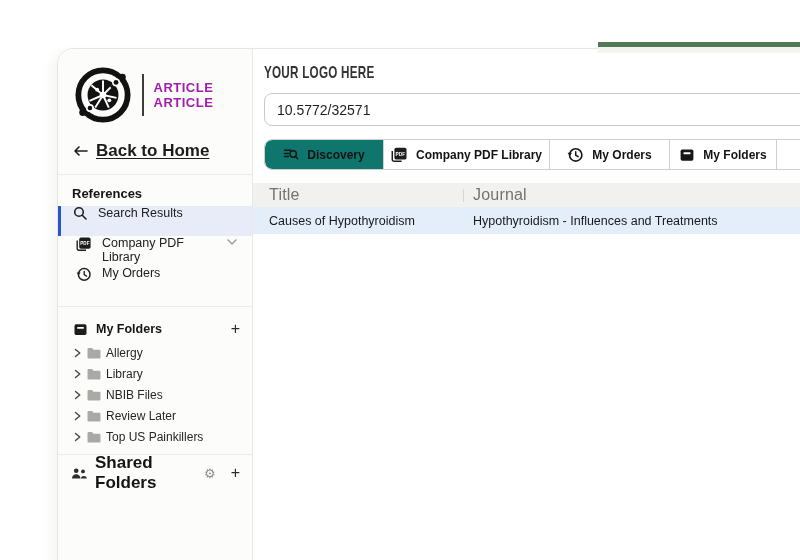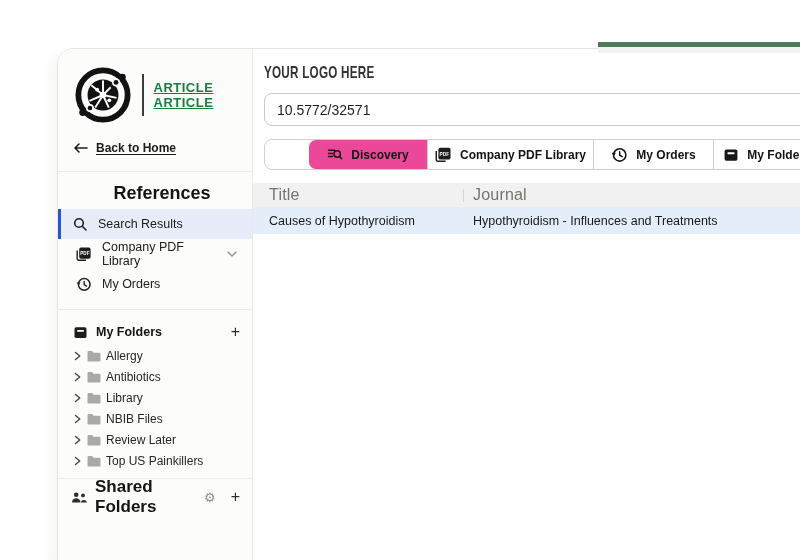--- a/index.html
+++ b/index.html
@@ -13,26 +13,26 @@
 
   
   .window{position:absolute;left:57px;top:48px;width:746px;height:514px;background:#fff;
           border:1px solid #e5e5e1;border-radius:16px 0 0 0;
           box-shadow:-5px 5px 12px rgba(50,50,45,.05);display:flex;overflow:hidden;z-index:2;}
 
   
   .sidebar{width:194px;flex:none;background:#fcfcfa;border-right:1px solid #e9e9e5;overflow:hidden;}
   .brand{display:flex;align-items:center;padding:17px 10px 0 16px;gap:10px;}
   .brand-divider{width:1.5px;height:42px;background:#3c3c3c;flex:none;}
-  .brand-text{font-size:13px;font-weight:800;letter-spacing:.5px;line-height:15px;color:#15803d;text-decoration:underline;}
+  .brand-text{font-size:13px;font-weight:800;letter-spacing:.5px;line-height:15px;color:#a21caf;}
   .back-home{display:inline-flex;align-items:center;gap:8px;margin:17px 0 0 15px;cursor:pointer;}
-  .back-home span{font-size:12px;font-weight:600;color:#1c1c1c;text-decoration:underline;text-underline-offset:2px;}
+  .back-home span{font-size:17px;font-weight:600;color:#1c1c1c;text-decoration:underline;text-underline-offset:2px;}
   .sb-divider{height:1px;background:#ebebe7;margin-top:13px;}
-  .section-title{margin:11px 0 5px 14px;font-size:18px;font-weight:700;color:#141414;text-align:center;}
-  .nav-item{display:flex;align-items:center;height:30px;gap:10px;padding-left:15px;
+  .section-title{margin:11px 0 5px 14px;font-size:13px;font-weight:700;color:#141414;}
+  .nav-item{display:flex;height:30px;gap:10px;padding-left:15px;
             border-left:3px solid transparent;box-sizing:border-box;cursor:pointer;}
   .nav-item.active{background:#e7ecf8;border-left-color:#2456d8;padding-left:12px;}
   .nav-item .lbl{font-size:12.5px;font-weight:500;color:#202020;}
   .nav-item .chev{margin-left:auto;margin-right:14px;display:flex;}
   .folders-header{display:flex;align-items:center;height:26px;margin-top:9px;padding:0 12px 0 15px;gap:8px;}
   .folders-header .lbl{font-size:12.5px;font-weight:700;color:#141414;}
   .plus-btn{margin-left:auto;font-size:16px;font-weight:400;color:#2b2b2b;line-height:1;cursor:pointer;}
   .folder-row{display:flex;align-items:center;height:21px;padding-left:15px;gap:5px;cursor:pointer;}
   .folder-row .lbl{font-size:12px;font-weight:400;color:#262626;}
   .shared-row{display:flex;align-items:center;height:26px;margin-top:5px;padding:0 12px 0 13px;gap:7px;}
@@ -45,21 +45,21 @@
   .logo-placeholder{position:absolute;left:11px;top:15px;font-size:15px;font-weight:700;color:#333;
                     letter-spacing:.3px;transform:scale(.78,1.08);transform-origin:left center;white-space:nowrap;}
   .search-input{position:absolute;left:11px;right:-4px;top:44px;height:33px;box-sizing:border-box;
                 border:1px solid #c9c9c5;border-radius:8px;background:#fff;padding:0 12px;
                 font-family:"Liberation Sans",sans-serif;font-size:14px;color:#1e1e1e;outline:none;}
   .tabbar{position:absolute;left:11px;right:-4px;top:90px;height:31px;box-sizing:border-box;
           border:1px solid #cfcfcb;border-radius:8px 0 0 8px;background:#fff;display:flex;overflow:hidden;}
   .tab{display:flex;align-items:center;justify-content:center;gap:8px;border-right:1px solid #cfcfcb;
        box-sizing:border-box;cursor:pointer;background:#fff;}
   .tab .lbl{font-size:12px;font-weight:700;color:#131313;white-space:nowrap;}
-  .tab.active{background:#ec4899;border-radius:7px 0 0 7px;margin-left:44px;}
+  .tab.active{background:#0f766e;border-radius:7px 0 0 7px;}
   .tab-spacer{flex:1;background:#fff;}
   .t-discovery{width:119px;flex:none;}
   .t-pdf{width:166px;flex:none;}
   .t-orders{width:120px;flex:none;}
   .t-folders{width:107px;flex:none;}
 
   .table-header{position:absolute;left:0;right:-4px;top:134px;height:24px;background:#f1f1ef;
                 display:flex;align-items:center;}
   .th-cell{font-size:16px;color:#73736f;letter-spacing:.2px;}
   .th-title{width:194px;padding-left:16px;}
@@ -182,29 +182,20 @@
           </svg>
         <span class="lbl">Allergy</span>
       </div>
       <div class="folder-row">
         <svg width="9" height="10" viewBox="0 0 9 10">
             <path d="M2.5,1.5 L6.8,5 L2.5,8.5" fill="none" stroke="#454545" stroke-width="1.4" stroke-linecap="round" stroke-linejoin="round"></path>
           </svg>
         <svg width="14" height="12" viewBox="0 0 14 12">
             <path d="M0.5,2.3 a1.2,1.2 0 0 1 1.2,-1.2 h3.3 l1.5,1.6 h5.8 a1.2,1.2 0 0 1 1.2,1.2 v6.5 a1.2,1.2 0 0 1 -1.2,1.2 h-10.6 a1.2,1.2 0 0 1 -1.2,-1.2 z" fill="#a9a9a5"></path>
           </svg>
-        <span class="lbl">Antibiotics</span>
-      </div>
-      <div class="folder-row">
-        <svg width="9" height="10" viewBox="0 0 9 10">
-            <path d="M2.5,1.5 L6.8,5 L2.5,8.5" fill="none" stroke="#454545" stroke-width="1.4" stroke-linecap="round" stroke-linejoin="round"></path>
-          </svg>
-        <svg width="14" height="12" viewBox="0 0 14 12">
-            <path d="M0.5,2.3 a1.2,1.2 0 0 1 1.2,-1.2 h3.3 l1.5,1.6 h5.8 a1.2,1.2 0 0 1 1.2,1.2 v6.5 a1.2,1.2 0 0 1 -1.2,1.2 h-10.6 a1.2,1.2 0 0 1 -1.2,-1.2 z" fill="#a9a9a5"></path>
-          </svg>
         <span class="lbl">Library</span>
       </div>
       <div class="folder-row">
         <svg width="9" height="10" viewBox="0 0 9 10">
             <path d="M2.5,1.5 L6.8,5 L2.5,8.5" fill="none" stroke="#454545" stroke-width="1.4" stroke-linecap="round" stroke-linejoin="round"></path>
           </svg>
         <svg width="14" height="12" viewBox="0 0 14 12">
             <path d="M0.5,2.3 a1.2,1.2 0 0 1 1.2,-1.2 h3.3 l1.5,1.6 h5.8 a1.2,1.2 0 0 1 1.2,1.2 v6.5 a1.2,1.2 0 0 1 -1.2,1.2 h-10.6 a1.2,1.2 0 0 1 -1.2,-1.2 z" fill="#a9a9a5"></path>
           </svg>
         <span class="lbl">NBIB Files</span>

